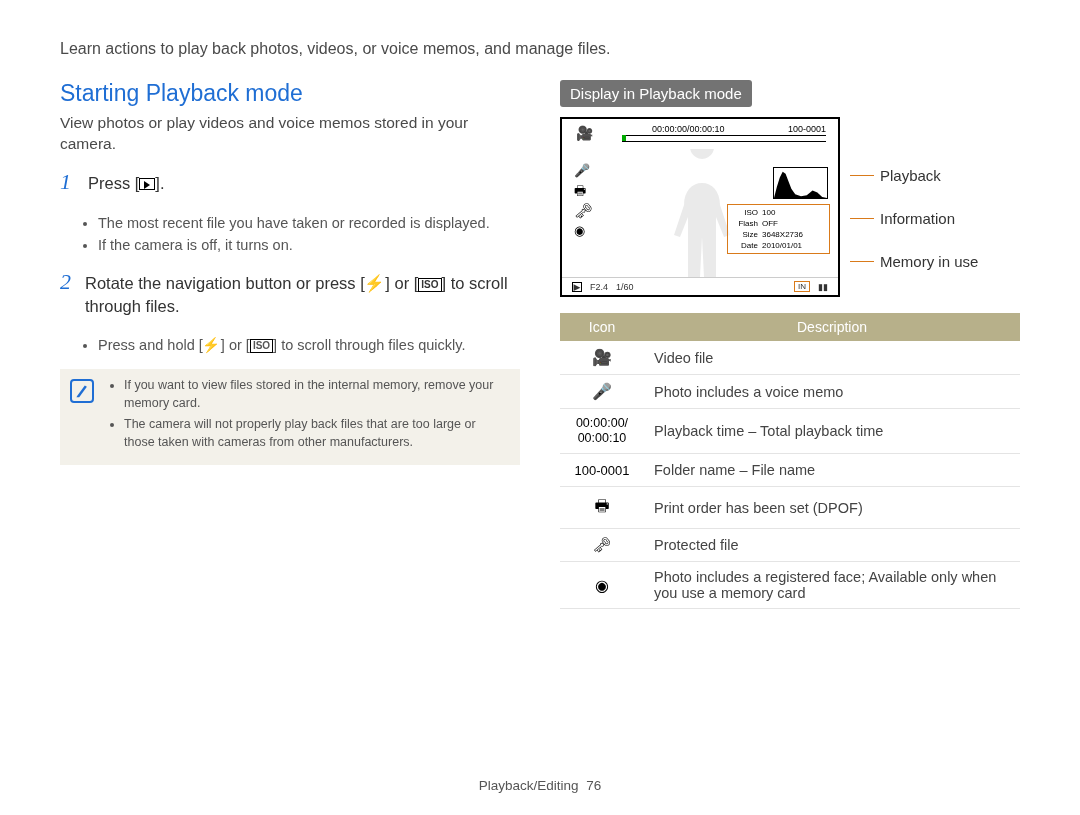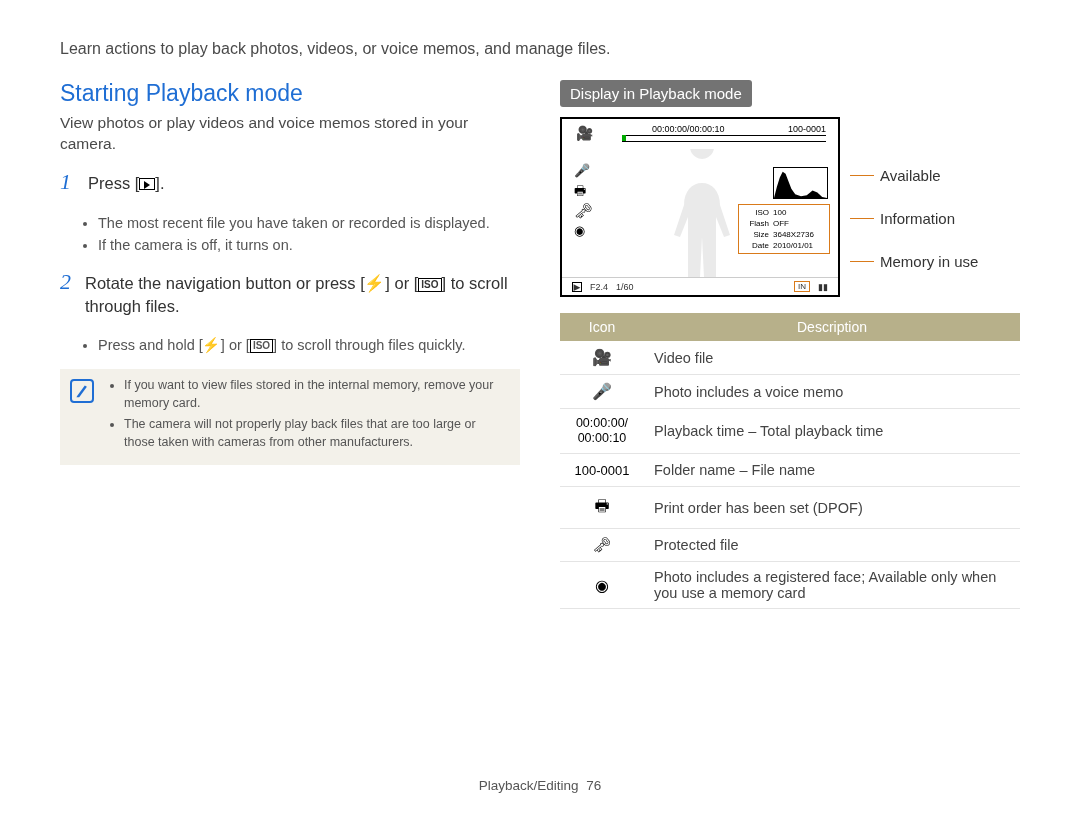--- a/index.html
+++ b/index.html
@@ -28,21 +28,21 @@
   .screen { width: 280px; height: 180px; border: 2px solid #000; position: relative; font-size: 9px; color:#000; overflow: hidden; }
   .screen .topline { position: absolute; top: 16px; left: 60px; right: 12px; height: 1px; background:#000; }
   .screen .topline2 { position: absolute; top: 22px; left: 60px; right: 12px; height: 1px; background:#000; }
   .screen .prog { position:absolute; top:16px; left:60px; width:4px; height:6px; background:#0a0; }
   .screen .camic { position:absolute; top:6px; left:14px; font-size:14px; }
   .screen .time { position: absolute; top: 5px; left: 90px; font-size: 9px; }
   .screen .folder { position: absolute; top: 5px; right: 12px; font-size: 9px; }
   .screen .sideicons { position:absolute; left:12px; top:42px; font-size:13px; line-height:20px; }
   .screen .hist { position:absolute; right:10px; top:48px; width:55px; height:32px; border:1px solid #000; }
   .screen .hist svg { width:100%; height:100%; display:block;}
-  .screen .infobox { position:absolute; right:8px; top:85px; border:1px solid #d97a1a; padding:2px 4px; font-size:8px; line-height:11px; width:92px; background:rgba(255,255,255,0.6);}
+  .screen .infobox { position:absolute; right:8px; top:85px; border:1px solid #d97a1a; padding:2px 4px; font-size:8px; line-height:11px; width:103px; background:rgba(255,255,255,0.6);}
   .screen .infobox .lbl { display:inline-block; width:26px; text-align:right; margin-right:4px;}
   .screen .bottom { position:absolute; left:0; right:0; bottom:0; height:18px; border-top:1px solid #ccc; display:flex; align-items:center; padding:0 10px; gap:8px; font-size:9px; color:#333;}
   .screen .bottom .sq { width:10px;height:10px;border:1px solid #000; display:flex;align-items:center;justify-content:center;}
   .screen .figure { position:absolute; left:95px; top:30px; width:90px;height:130px; opacity:0.3;}
   .callouts { display:flex; flex-direction:column; gap:26px; padding-top:50px; font-size:15px; color:#333;}
   .callouts .line { display:flex; align-items:center; gap:6px;}
   .callouts .conn { width:24px; height:1px; background:#d97a1a; display:inline-block;}
   table.icon-table { width: 100%; border-collapse: collapse; font-size: 14.5px; }
   table.icon-table thead th { background:#b7b08a; color:#fff; font-weight:400; text-align:center; padding:6px 10px; font-size:14px;}
   table.icon-table thead th:first-child { width:84px;}
@@ -144,21 +144,21 @@
             <span class="sq">▶</span>
             <span>F2.4</span>
             <span>1/60</span>
             <span style="margin-left:auto; border:1px solid #d97a1a; padding:0 3px; font-size:8px;">IN</span>
             <span>▮▮</span>
           </div>
         </div>
         <div class="callouts">
           <div class="line">
               <span class="conn"></span>
-              <span>Available</span>
+              <span>Playback</span>
             </div>
           <div class="line">
               <span class="conn"></span>
               <span>Information</span>
             </div>
           <div class="line">
               <span class="conn"></span>
               <span>Memory in use</span>
             </div>
         </div>

